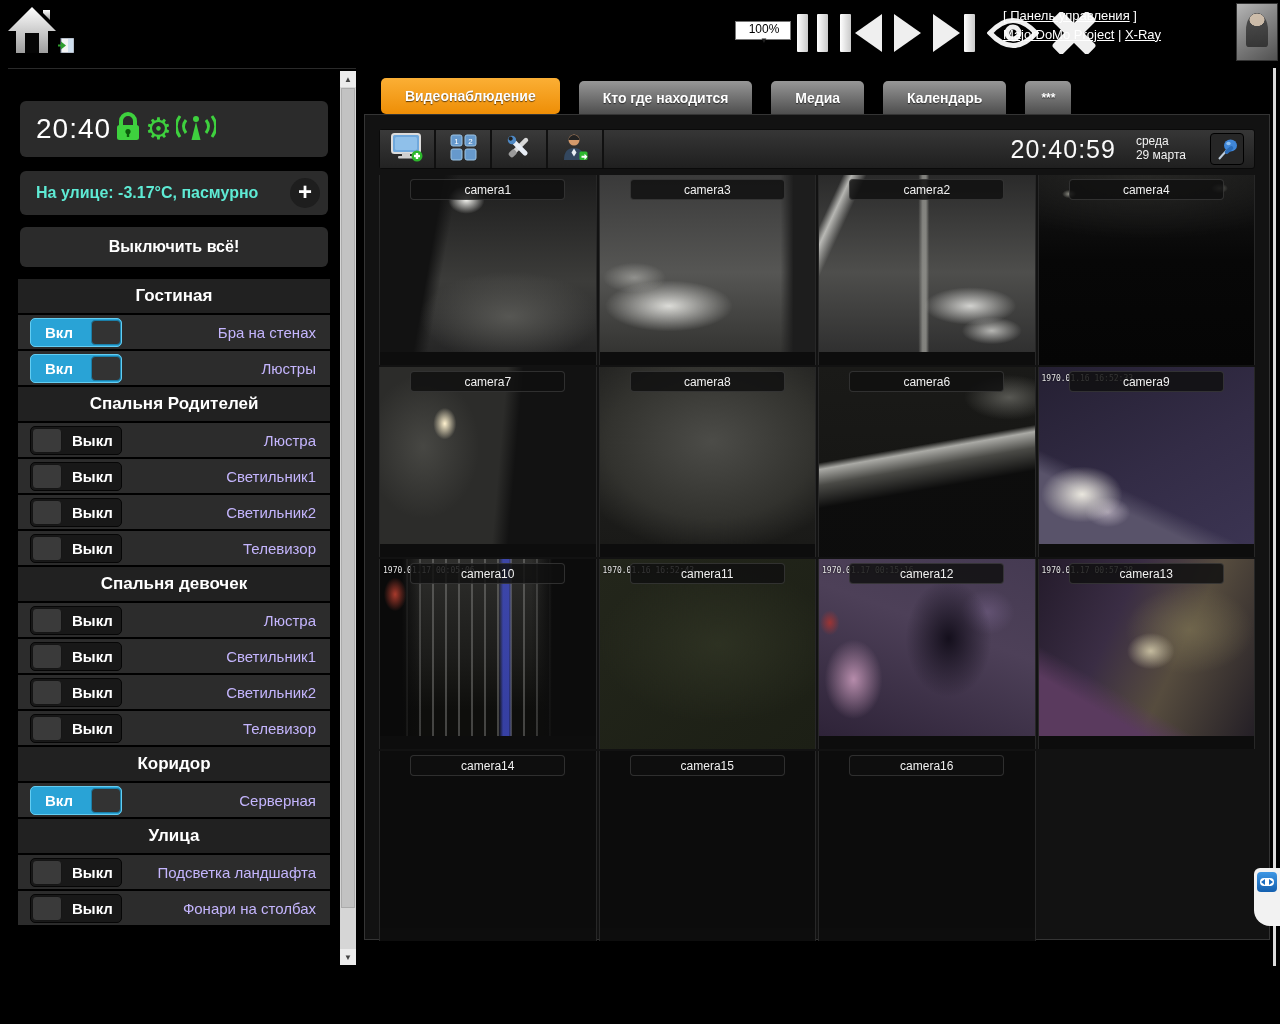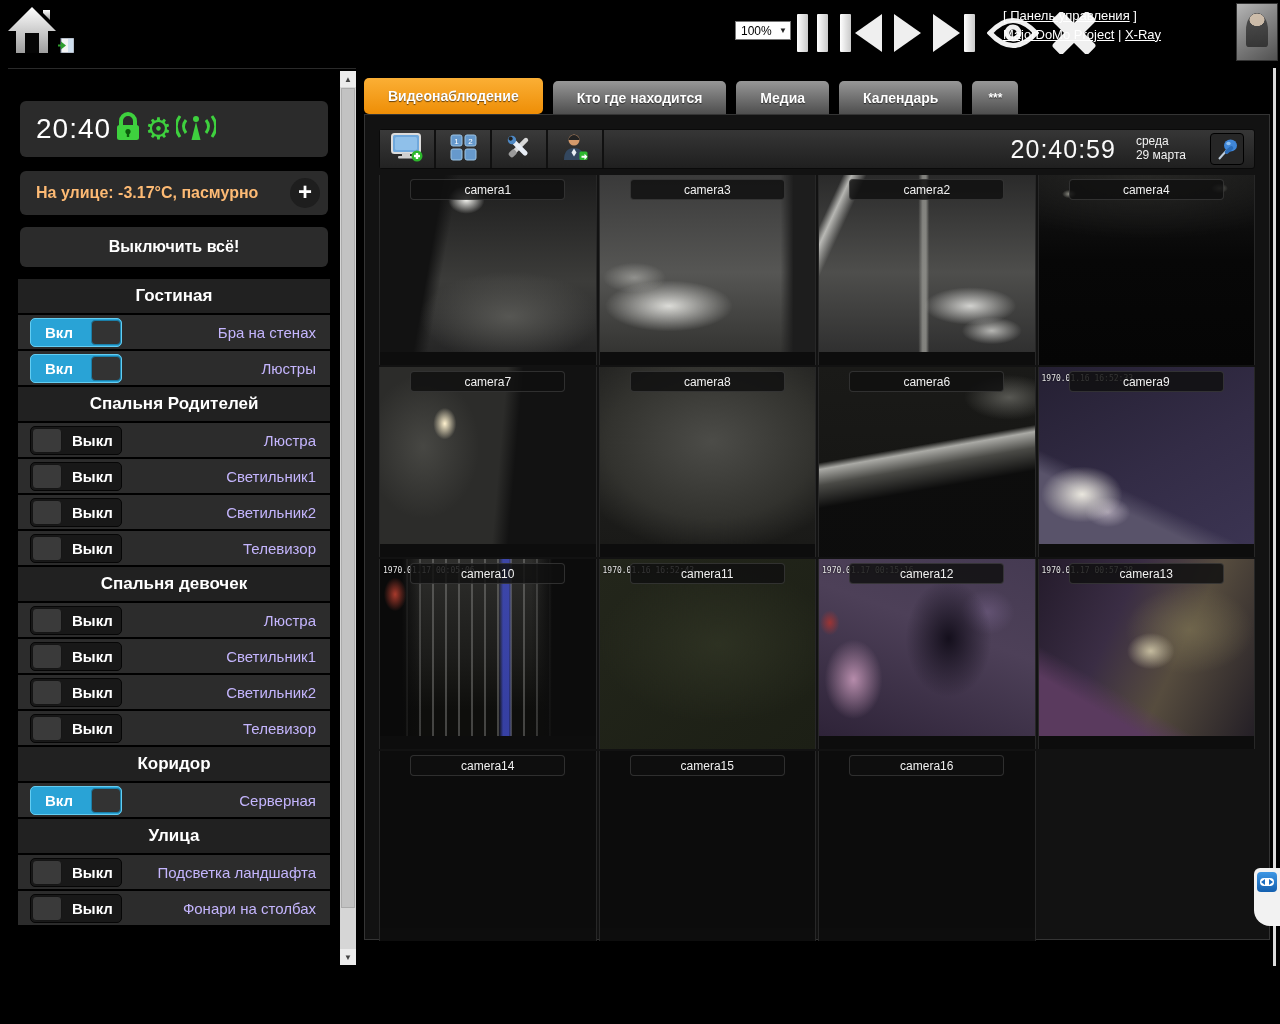--- a/index.html
+++ b/index.html
@@ -5,21 +5,21 @@
   * { margin:0; padding:0; box-sizing:border-box; }
   html,body { background:#000; }
   body { font-family:"Liberation Sans", sans-serif; }
   .stage { position:relative; width:1280px; height:1024px; background:#000; overflow:hidden; }
 
   
   .topbar { position:absolute; left:0; top:0; width:1280px; height:66px; }
   .home-btn { position:absolute; left:6px; top:4px; width:52px; height:52px; cursor:pointer; }
   .exit-btn { position:absolute; left:58px; top:38px; width:16px; height:15px; }
   .zoom-select { position:absolute; left:735px; top:21px; width:56px; height:19px; background:#fff; border:1px solid #777;
-                 font-size:12px; color:#000; display:flex; align-items:center; justify-content:space-between; padding:0 3px 0 5px; }
+                 font-size:12px; color:#000; display:flex; align-items:center; justify-content:space-between; padding:0 3px 0 5px;flex-direction:column; }
   .zoom-select .dd-arrow { font-size:8px; color:#222; }
   .controls { position:absolute; left:797px; top:8px; height:50px; display:flex; align-items:center; gap:12px; }
   .ctl { display:flex; align-items:center; gap:4px; cursor:pointer; }
   .bar { width:11px; height:38px; background:linear-gradient(90deg,#ffffff,#c9c9c9); border-radius:1px; }
   .tri-r { width:0; height:0; border-top:19px solid transparent; border-bottom:19px solid transparent; border-left:27px solid #efefef; }
   .tri-l { width:0; height:0; border-top:19px solid transparent; border-bottom:19px solid transparent; border-right:27px solid #efefef; }
   .toplinks { position:absolute; right:52px; top:7px; width:225px; color:#fff; font-size:13px; line-height:1.45; text-align:left; white-space:nowrap; }
   .toplinks a, .toplinks .lnk { color:#fff; text-decoration:underline; cursor:pointer; }
   .toplinks .plain { text-decoration:none; }
   .avatar { position:absolute; right:2px; top:3px; width:42px; height:58px;
@@ -30,21 +30,21 @@
                               linear-gradient(#3a3a3a 40%, #2c2c2c); opacity:.85; }
 
   
   .sidebar { position:absolute; left:8px; top:68px; width:348px; height:898px; background:#000; overflow:hidden; border-top:1px solid #2a2a2a; }
   .sidebar-content { position:absolute; left:10px; top:0; width:312px; }
   .panel { background:#2b2b2b; border-radius:6px; margin:0 2px; }
   .clock-panel { margin-top:32px; height:56px; display:flex; align-items:center; gap:4px; padding-left:16px; }
   .side-time { color:#fff; font-size:28px; letter-spacing:1px; }
   .gear-glyph { color:#3ed13e; font-size:30px; line-height:1; }
   .weather-panel { margin-top:14px; height:44px; display:flex; align-items:center; padding:0 8px 0 16px; }
-  .weather-text { color:#fdba74; font-size:16px; font-weight:bold; flex:1; }
+  .weather-text { color:#5eead4; font-size:16px; font-weight:bold; flex:1; }
   .plus-btn { width:30px; height:30px; border-radius:50%; background:#1e1e1e; color:#fff; font-size:24px; font-weight:bold;
               display:flex; align-items:center; justify-content:center; cursor:pointer; padding-bottom:2px; }
   .alloff-btn { margin-top:12px; height:40px; display:flex; align-items:center; justify-content:center;
                 color:#fff; font-size:16px; font-weight:bold; cursor:pointer; }
   .device-list { margin-top:12px; }
   .section-header { height:36px; background:#212121; border-bottom:2px solid #000; color:#fff; font-size:17px; font-weight:bold;
                     display:flex; align-items:center; justify-content:center; }
   .device-row { height:36px; background:#2c2c2c; border-bottom:2px solid #000; display:flex; align-items:center; padding:0 12px 0 12px; }
   .toggle { width:92px; height:29px; border-radius:5px; display:flex; align-items:center; cursor:pointer; flex:0 0 auto; }
   .toggle.on { background:#29a3d6; border:1px solid #63cdf2; justify-content:space-between; padding:0 0 0 14px; }
@@ -58,21 +58,21 @@
   .side-scrollbar { position:absolute; right:0; top:2px; width:16px; height:894px; background:#d6d6d6; }
   .scroll-btn { position:absolute; left:0; width:16px; height:16px; background:#ececec; color:#444; font-size:8px;
                 display:flex; align-items:center; justify-content:center; cursor:pointer; }
   .scroll-up { top:0; }
   .scroll-down { bottom:0; }
   .scroll-thumb { position:absolute; left:1px; top:17px; width:14px; height:820px; background:#c2c2c2; border:1px solid #ababab; }
 
   
   .main { position:absolute; left:362px; top:68px; width:910px; height:898px; }
   .page-right-border { position:absolute; left:1273px; top:68px; width:3px; height:898px; background:#dcdcdc; }
-  .tabs { position:absolute; left:2px; top:10px; height:36px; display:flex; gap:10px; align-items:flex-end; }
+  .tabs { position:absolute; left:19px; top:10px; height:36px; display:flex; gap:19px; align-items:flex-end; }
   .tab { height:33px; border-radius:5px 5px 0 0; background:linear-gradient(#979797,#4e4e4e);
          color:#fff; font-size:14px; font-weight:bold; text-shadow:0 1px 1px rgba(0,0,0,.6);
          display:flex; align-items:center; justify-content:center; padding:0 24px; cursor:pointer; }
   .tab.active { height:36px; background:linear-gradient(#fbaf35,#ee8e06); border-radius:5px; }
   .tab.small { padding:0 16px; font-size:12px; }
   .content-panel { position:absolute; left:2px; top:46px; width:906px; height:826px; background:#121212; border:1px solid #343434; padding:14px 14px 0 14px; }
   .cam-toolbar { height:40px; background:linear-gradient(#363636,#1f1f1f); border:1px solid #0a0a0a; border-radius:3px;
                  display:flex; align-items:stretch; }
   .tool-btn { width:56px; display:flex; align-items:center; justify-content:center; border-right:2px solid #101010;
               cursor:pointer; background:linear-gradient(#3a3a3a,#222); }

